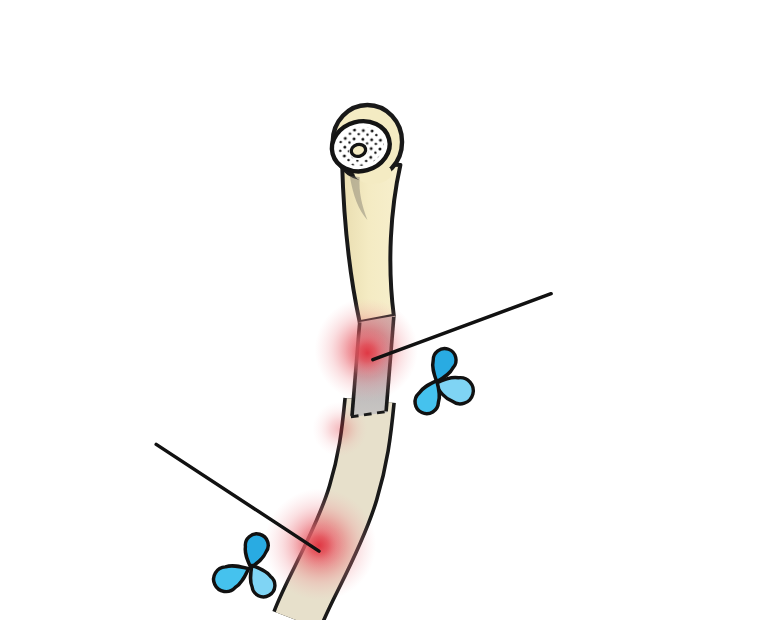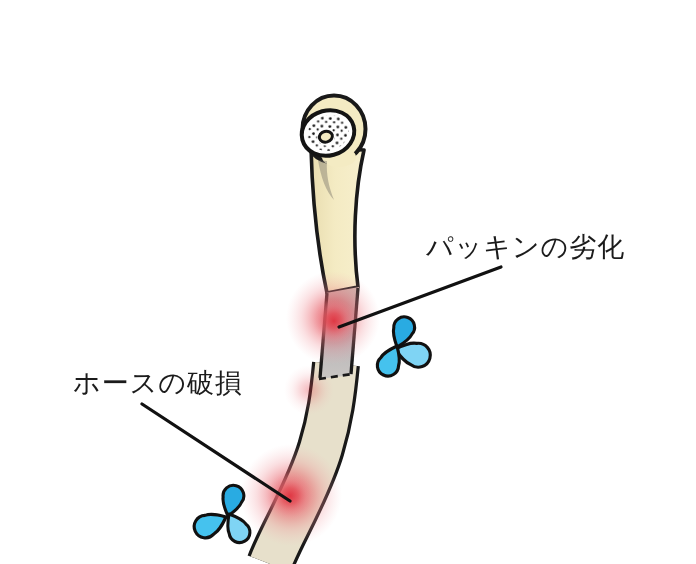--- a/index.html
+++ b/index.html
@@ -98,15 +98,13 @@
       <use href="#drop" transform="translate(397,346) rotate(25) scale(1.02)" fill="#45c2ee"></use>
     </g>
 
     <g stroke="#111111" stroke-width="3.1" stroke-linejoin="round">
       <use href="#drop" transform="translate(228,516) rotate(-165)" fill="#29abe2"></use>
       <use href="#drop" transform="translate(226,517) rotate(65) scale(1.08)" fill="#45c2ee" stroke-width="2.9"></use>
       <use href="#drop" transform="translate(229,514) rotate(-30)" fill="#7fd4f4"></use>
     </g>
   </svg>
 
-  <div class="callout-label" id="label-packing">パッキンの劣化</div>
-  <div class="callout-label" id="label-hose">ホースの破損</div>
 </div>
 
 </body></html>

